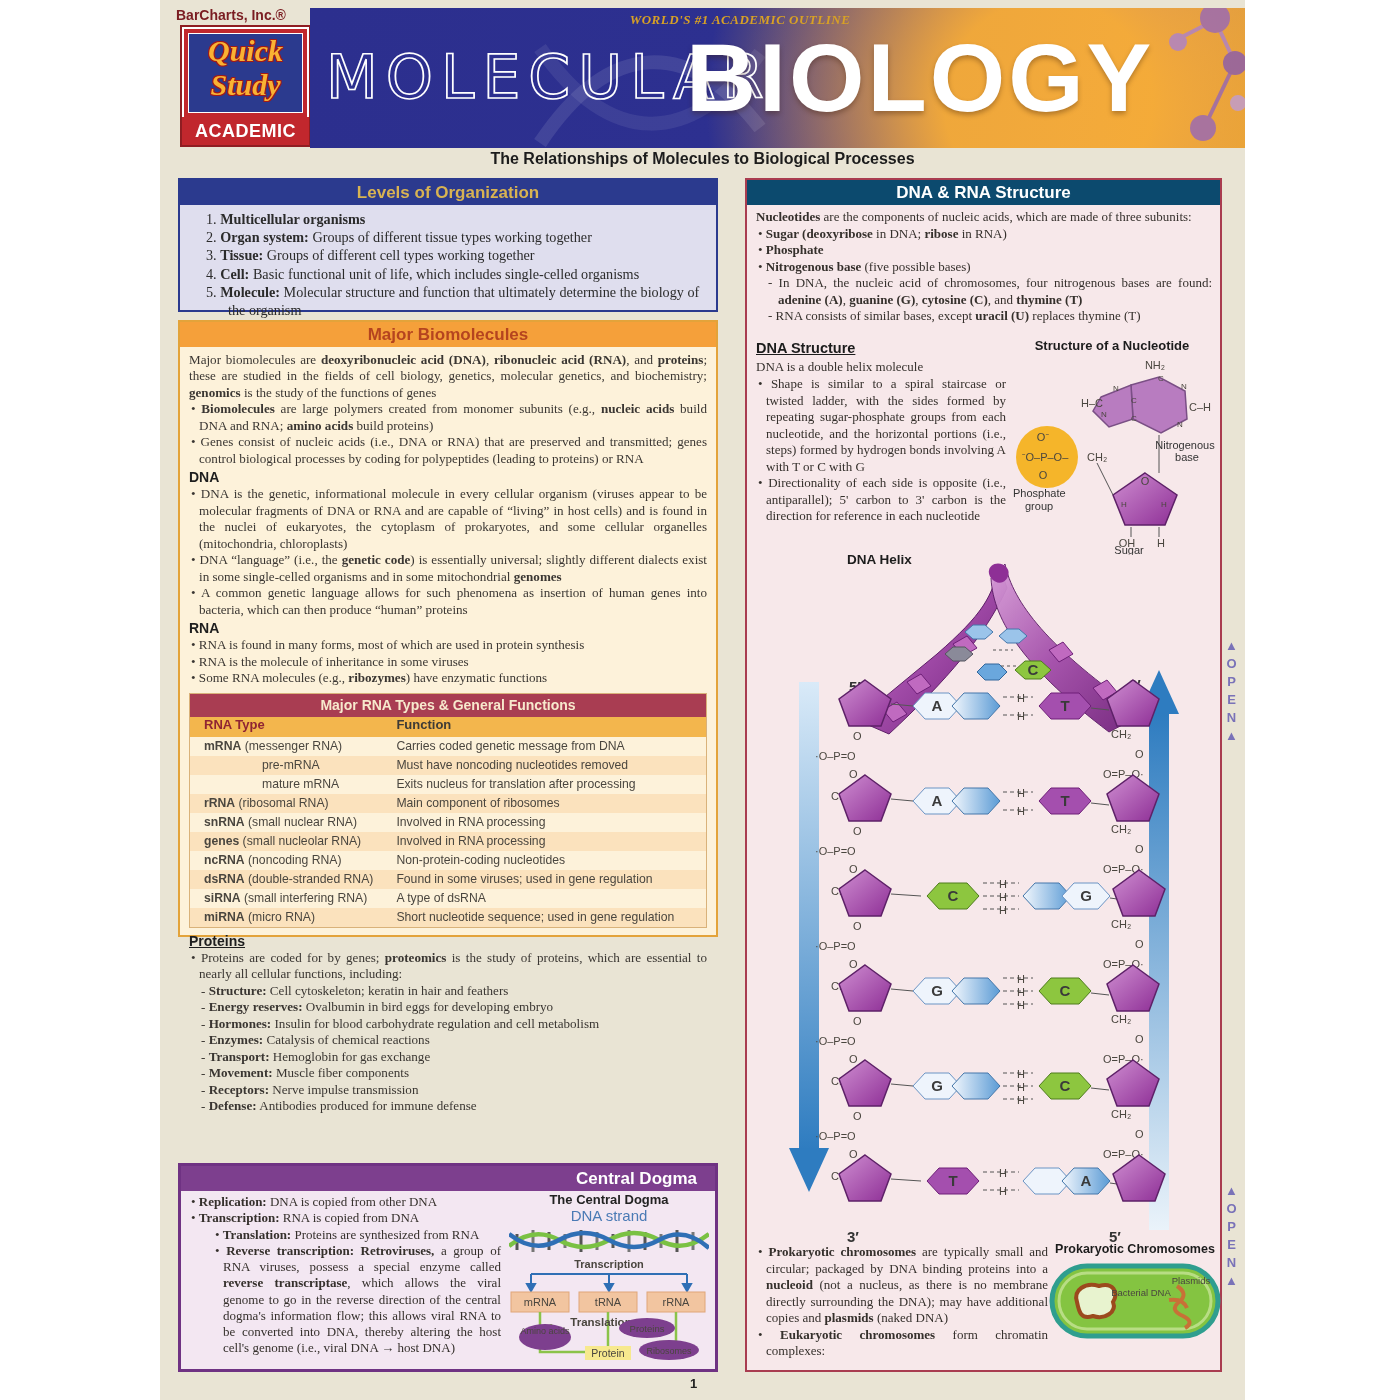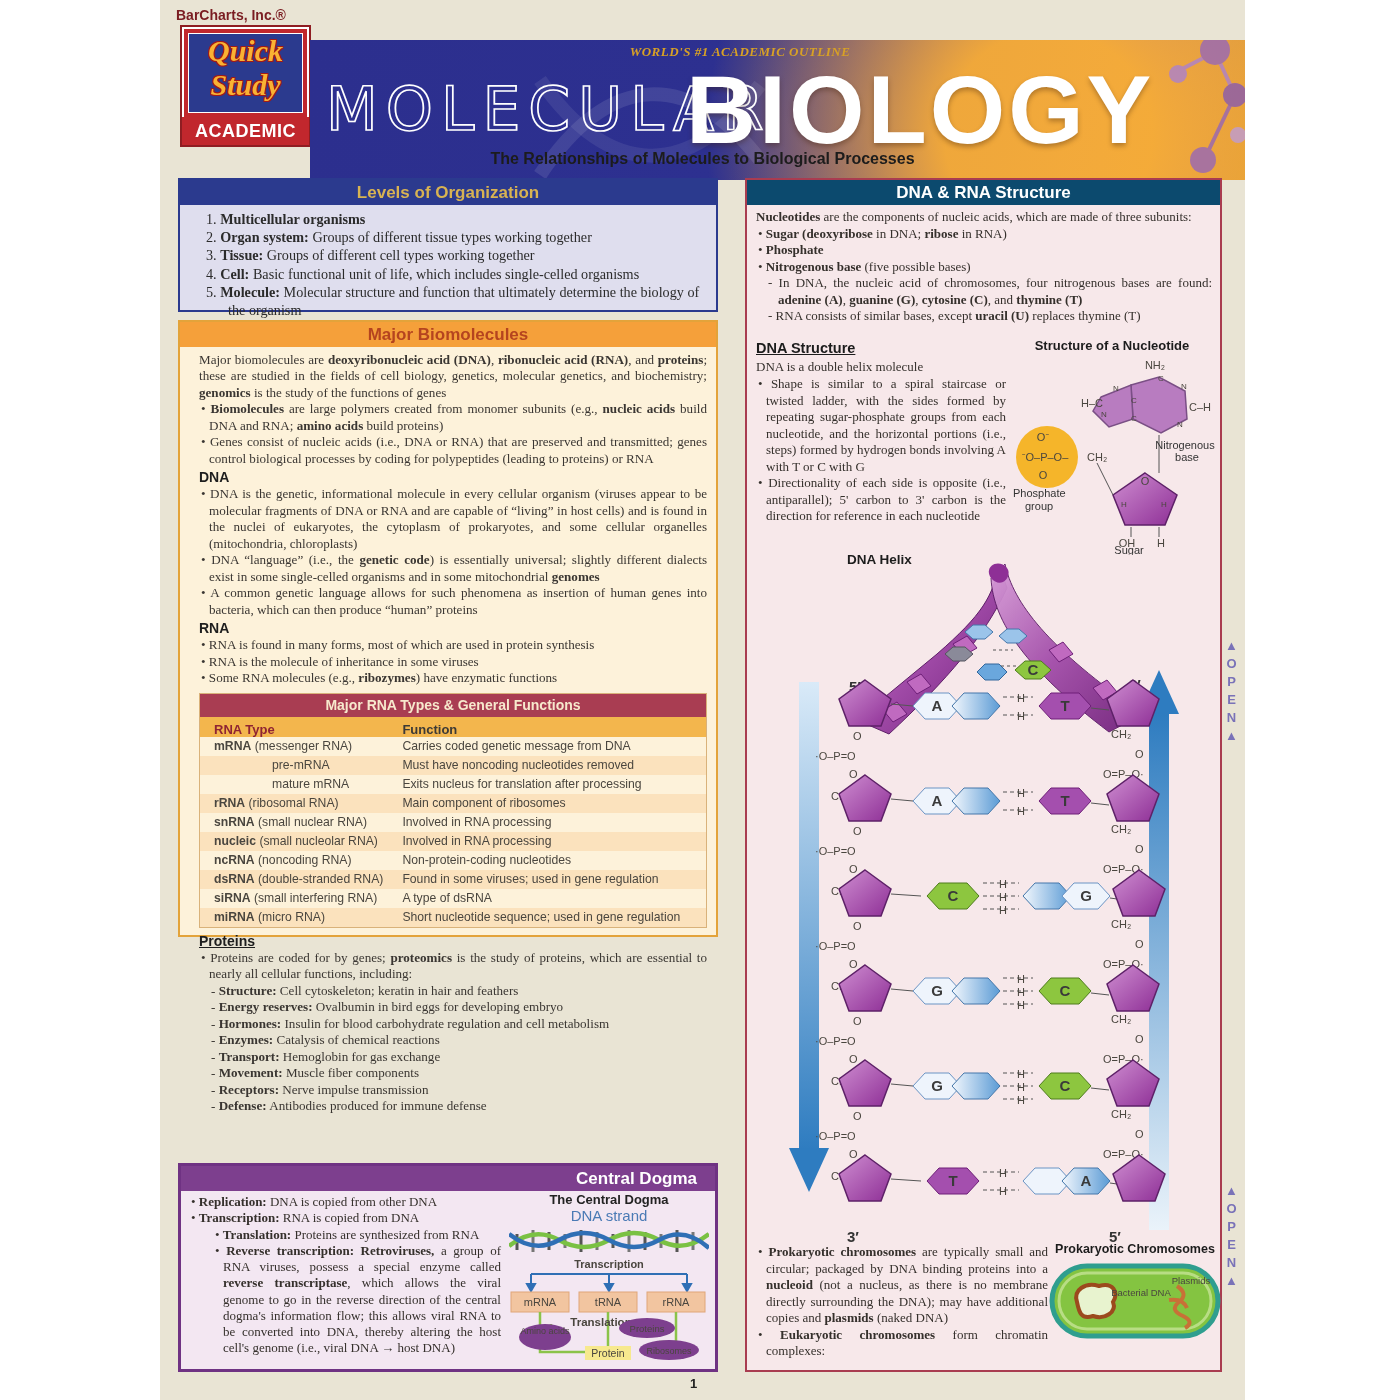--- a/index.html
+++ b/index.html
@@ -8,51 +8,51 @@
   
   .brand{position:absolute;left:16px;top:7px;font:bold 14px "Liberation Sans",sans-serif;color:#7a1c21;}
   .logo{position:absolute;left:20px;top:25px;width:127px;height:118px;background:#c1272d;border:2px solid #8f1d22;box-shadow:0 0 0 2px #fff inset;}
   .logo-inner{position:absolute;left:6px;top:6px;right:6px;bottom:32px;background:#2b3a8e;border:1px solid #fff;text-align:center;}
   .logo-q,.logo-s{font:italic bold 30px "Liberation Serif",serif;color:#f9b233;text-shadow:1px 1px 0 #a01a1a,-1px -1px 0 #a01a1a,1px -1px 0 #a01a1a,-1px 1px 0 #a01a1a;line-height:34px;display:block;}
   .logo-academic{position:absolute;left:0;right:0;bottom:0;height:28px;background:#c1272d;color:#fff;font:bold 18px "Liberation Sans",sans-serif;text-align:center;line-height:28px;letter-spacing:.5px;}
   .banner{position:absolute;left:150px;top:8px;width:1026px;height:140px;
     background:
       radial-gradient(circle at 72% 68%, rgba(247,173,54,.95) 0 14%, rgba(247,173,54,0) 46%),
       linear-gradient(100deg,#2c2f8e 0%,#2d3090 42%,#463795 56%,#6f4899 67%,#a06b94 75%,#c7895a 84%,#dd9a33 93%,#cf8f2e 100%);
-    overflow:hidden;margin-top:32px;}
+    overflow:hidden;}
   .tagline{position:absolute;left:300px;top:4px;width:260px;text-align:center;font:italic bold 13px "Liberation Serif",serif;color:#d8a125;letter-spacing:.5px;}
   .title-molecular{position:absolute;left:16px;top:34px;font:400 60px "DejaVu Sans",sans-serif;letter-spacing:8px;color:transparent;-webkit-text-stroke:1.7px #ffffff;}
   .title-biology{position:absolute;left:376px;top:14px;font:bold 97px "Liberation Sans",sans-serif;color:#fff;letter-spacing:3px;text-shadow:0 3px 5px rgba(60,30,10,.35);}
   .subtitle{position:absolute;left:20px;top:150px;width:1045px;text-align:center;font:bold 16px "Liberation Sans",sans-serif;color:#1c1c1c;}
 
   
   .panel{position:absolute;box-sizing:border-box;}
   .p-head{text-align:center;font:bold 17px "Liberation Sans",sans-serif;height:25px;line-height:25px;}
 
   
   .panel-levels{left:18px;top:178px;width:540px;height:134px;border:2.5px solid #2b3a8e;background:#dfdeee;}
   .panel-levels .p-head{background:#2b3a8e;color:#d8b352;}
   .lvl-item{font:14.2px/1.28 "Liberation Serif",serif;color:#2b2b2b;padding-left:40px;text-indent:-22px;}
   .lvl-body{padding:5px 8px 0 8px;}
 
   
   .panel-bio{left:18px;top:320px;width:540px;height:617px;border:2.5px solid #e3a33a;background:#fdf2da;}
   .panel-bio .p-head{background:#f5a03a;color:#b5441f;}
-  .bio-body{padding:5px 9px 0 19px;font:13.1px/1.26 "Liberation Serif",serif;color:#3a3632;text-align:justify;}
+  .bio-body{padding:5px 9px 0 9px;font:13.1px/1.26 "Liberation Serif",serif;color:#3a3632;text-align:justify;}
   .bullet{padding-left:10px;text-indent:-8px;}
   .bullet::before{content:"• ";}
   .dash{padding-left:22px;text-indent:-10px;}
   .dash::before{content:"- ";}
   .subhead{font:bold 14px "Liberation Sans",sans-serif;color:#1e1e1e;margin:2px 0 1px 0;text-align:left;}
   .subhead.u{text-decoration:underline;}
 
   
   .rna-table{margin:6px 0 5px 0;border:1px solid #d9b27a;}
   .rna-title{background:#a93d52;color:#f7e9cd;font:bold 14px "Liberation Sans",sans-serif;text-align:center;height:23px;line-height:23px;text-indent:0;}
-  .rna-cols{display:flex;background:#f3b64d;height:20px;line-height:20px;font:bold 13px "Liberation Sans",sans-serif;align-items:flex-end;}
+  .rna-cols{display:flex;background:#f3b64d;height:20px;line-height:20px;font:bold 13px "Liberation Sans",sans-serif;}
   .rna-cols .c1{color:#8f2433;}
   .rna-cols .c2{color:#3d3a36;}
   .c1{width:40%;padding-left:14px;box-sizing:border-box;}
   .c2{width:60%;}
   .trow{display:flex;font:12.2px "Liberation Sans",sans-serif;height:19px;line-height:19px;color:#4a463f;text-align:left;text-indent:0;}
   .rna-rows .trow:nth-child(even){background:#fbe2bd;}
   .trow.sub .c1{padding-left:72px;}
 
   
   .panel-dogma{left:18px;top:1163px;width:540px;height:209px;border:3px solid #6f3283;background:#f3e7f2;}
@@ -192,21 +192,21 @@
               <div class="c1"><b>rRNA</b> (ribosomal RNA)</div>
               <div class="c2">Main component of ribosomes</div>
             </div>
 
             <div class="trow">
               <div class="c1"><b>snRNA</b> (small nuclear RNA)</div>
               <div class="c2">Involved in RNA processing</div>
             </div>
 
             <div class="trow">
-              <div class="c1"><b>nucleic</b> (small nucleolar RNA)</div>
+              <div class="c1"><b>genes</b> (small nucleolar RNA)</div>
               <div class="c2">Involved in RNA processing</div>
             </div>
 
             <div class="trow">
               <div class="c1"><b>ncRNA</b> (noncoding RNA)</div>
               <div class="c2">Non-protein-coding nucleotides</div>
             </div>
 
             <div class="trow">
               <div class="c1"><b>dsRNA</b> (double-stranded RNA)</div>

